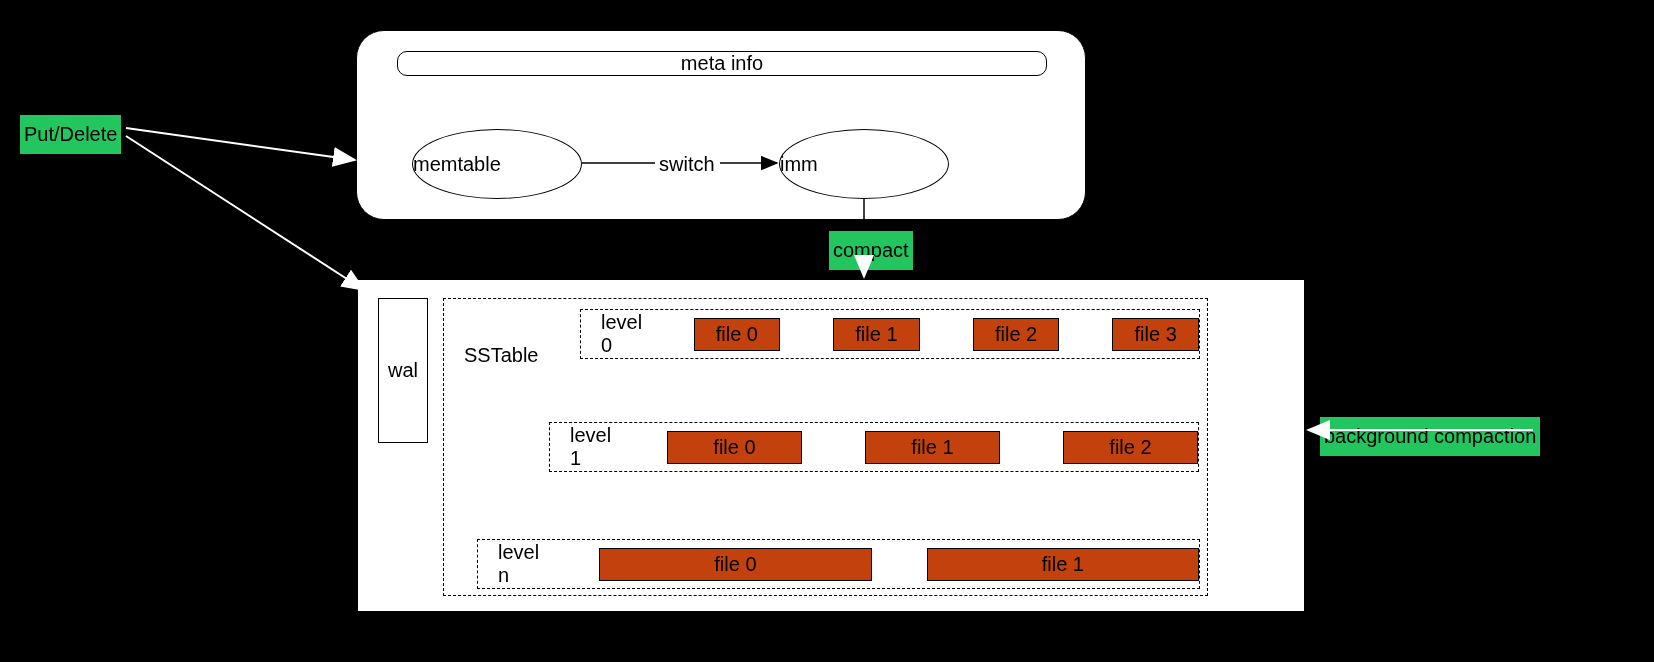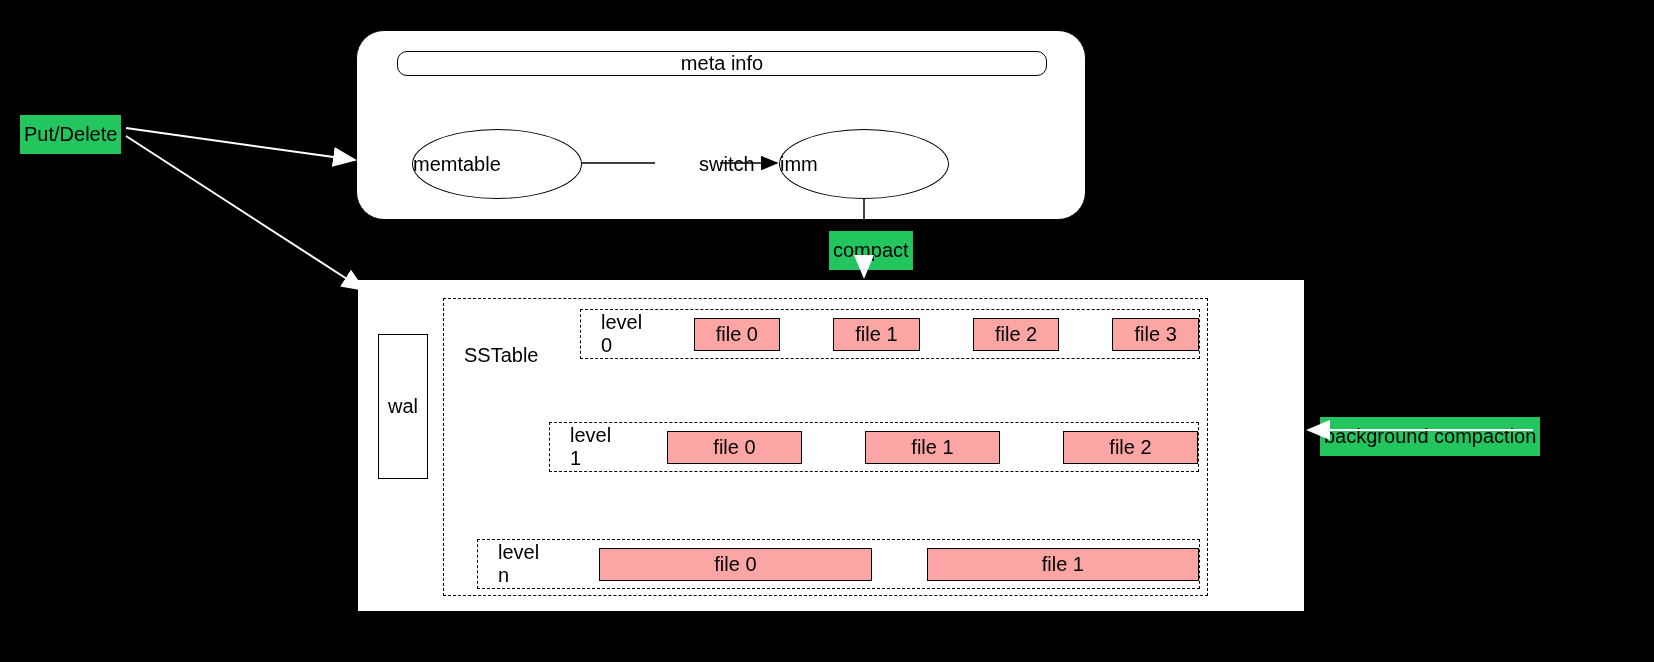--- a/index.html
+++ b/index.html
@@ -53,41 +53,40 @@
     background: #fff;
     border: 2px solid #000;
   }
   .wal-box {
     position: absolute;
     border: 1px solid #000;
     background: #fff;
     display: flex;
     align-items: center;
     justify-content: center;
-    margin-top: 36px;
   }
   .sstable-box {
     position: absolute;
     border: 1px dashed #000;
   }
   .level-row {
     position: absolute;
     border: 1px dashed #000;
     display: flex;
     align-items: center;
     gap: 25px;
   }
   .level-label {
     padding: 0 20px;
   }
   .file-box {
     border: 1px solid #000;
     text-align: center;
     padding: 4px 0;
-    background: #fca5a5;
+    background: #c2410c;
   }
   .meta-files {
     position: absolute;
     border: 1px solid #000;
     display: flex;
     align-items: center;
     justify-content: center;
     text-align: center;
   }
   .sstable-label {
@@ -106,21 +105,21 @@
 <div class="label-on-black" style="left:20px; top:115px;">Put/Delete</div>
 
 <div class="rounded-container" style="left:356px; top:30px; width:730px; height:190px;">
 
   <div class="meta-info-box" style="left:40px; top:20px; width:650px;">meta info</div>
 
   <div class="ellipse" style="left:55px; top:98px; width:170px; height:70px;">
     <span>memtable</span>
   </div>
 
-  <div class="label-plain" style="left:302px; top:122px;margin-left:40px;">switch</div>
+  <div class="label-plain" style="left:302px; top:122px;">switch</div>
 
   <div class="ellipse" style="left:422px; top:98px; width:170px; height:70px;">
     <span>imm</span>
   </div>
 </div>
 
 <div class="label-on-black" style="left:829px; top:231px;text-align:center;">compact</div>
 
 <div class="storage-box" style="left:356px; top:278px; width:950px; height:335px;">
 

